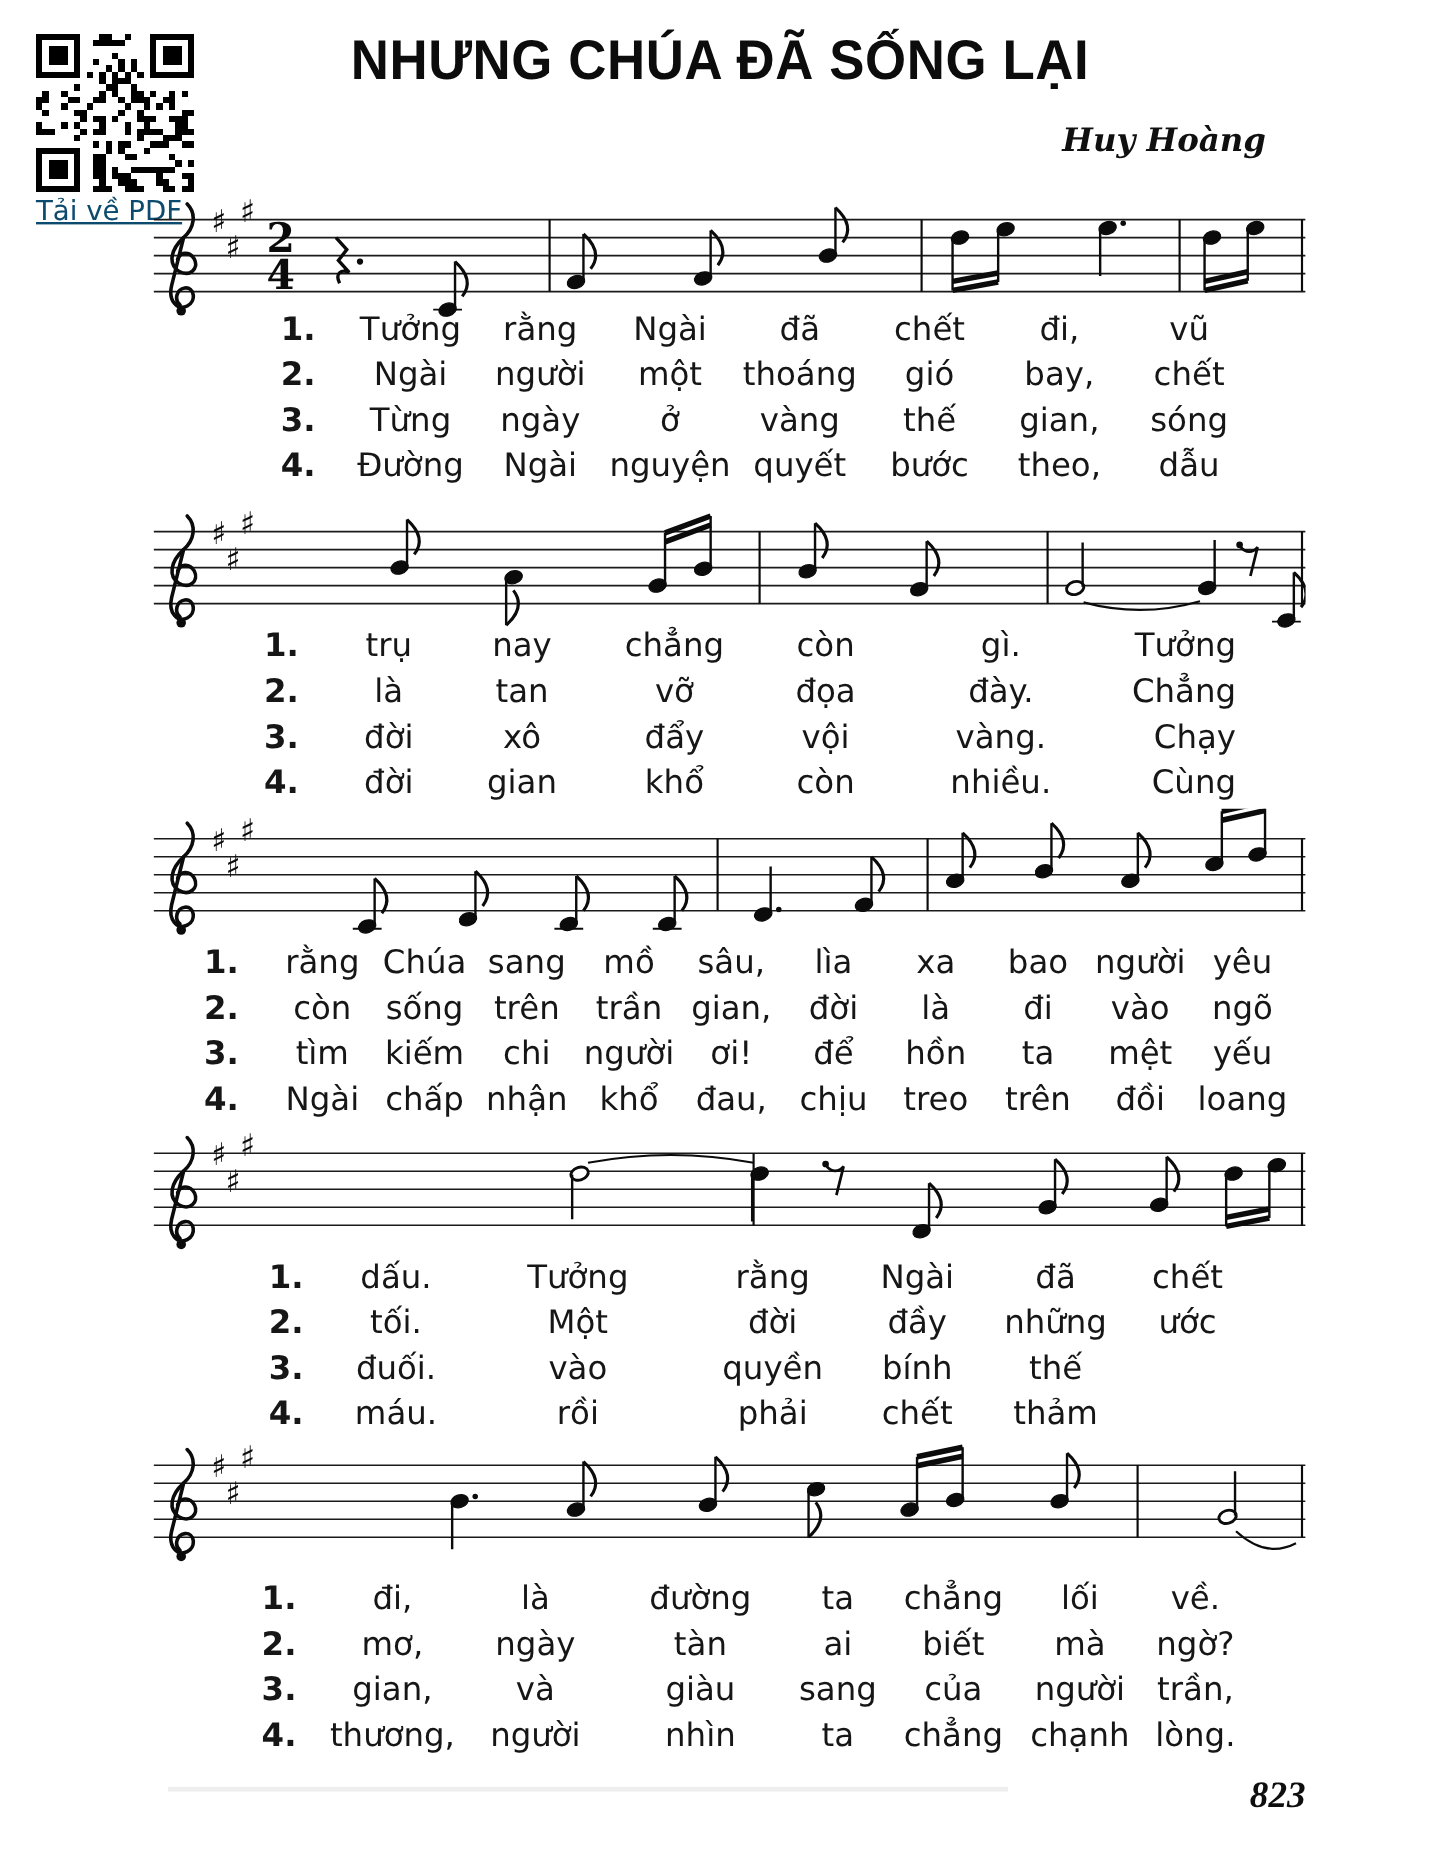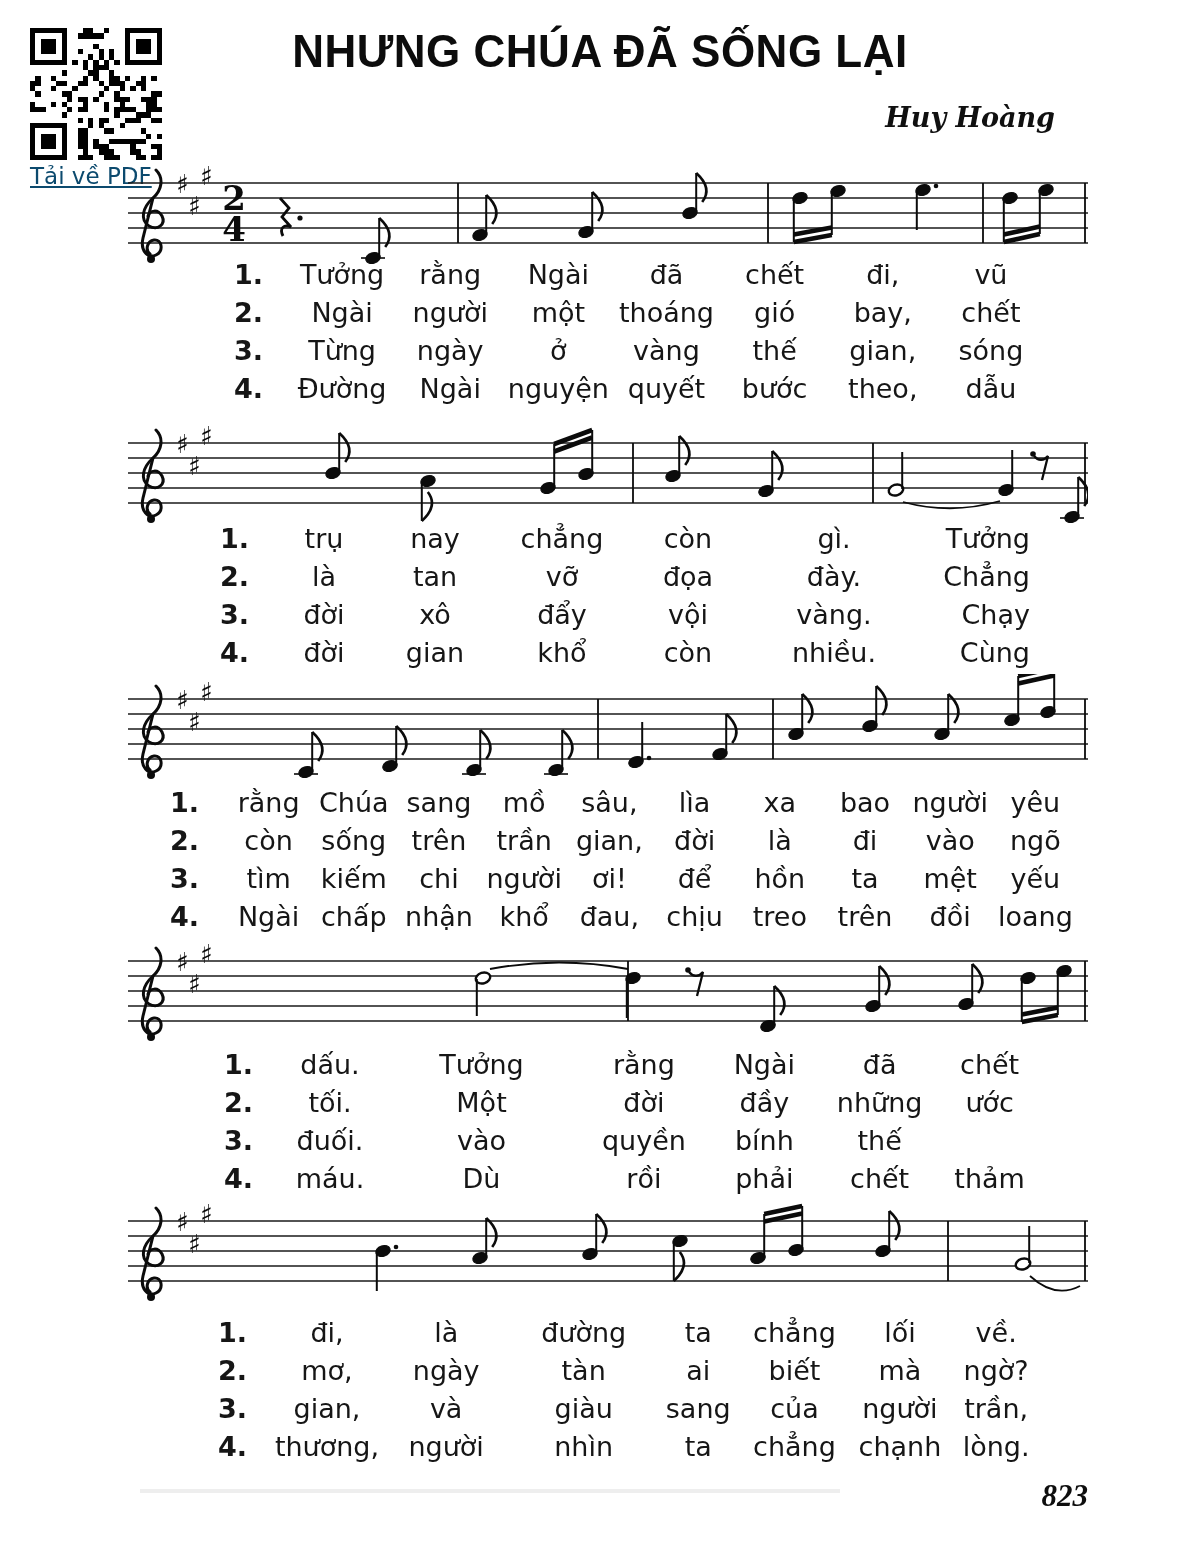--- a/index.html
+++ b/index.html
@@ -625,21 +625,20 @@
         <span class="num">3.</span>
         <span class="word">đuối.</span>
         <span class="word">vào</span>
         <span class="word">quyền</span>
         <span class="word">bính</span>
         <span class="word">thế</span>
       </div>
       <div class="lyric-line">
         <span class="num">4.</span>
         <span class="word">máu.</span>
-        <span class="word">Dù</span>
         <span class="word">rồi</span>
         <span class="word">phải</span>
         <span class="word">chết</span>
         <span class="word">thảm</span>
       </div>
     </div>
     <div class="lyrics-block block-4">
       <div class="lyric-line">
         <span class="num">1.</span>
         <span class="word">đi,</span>

